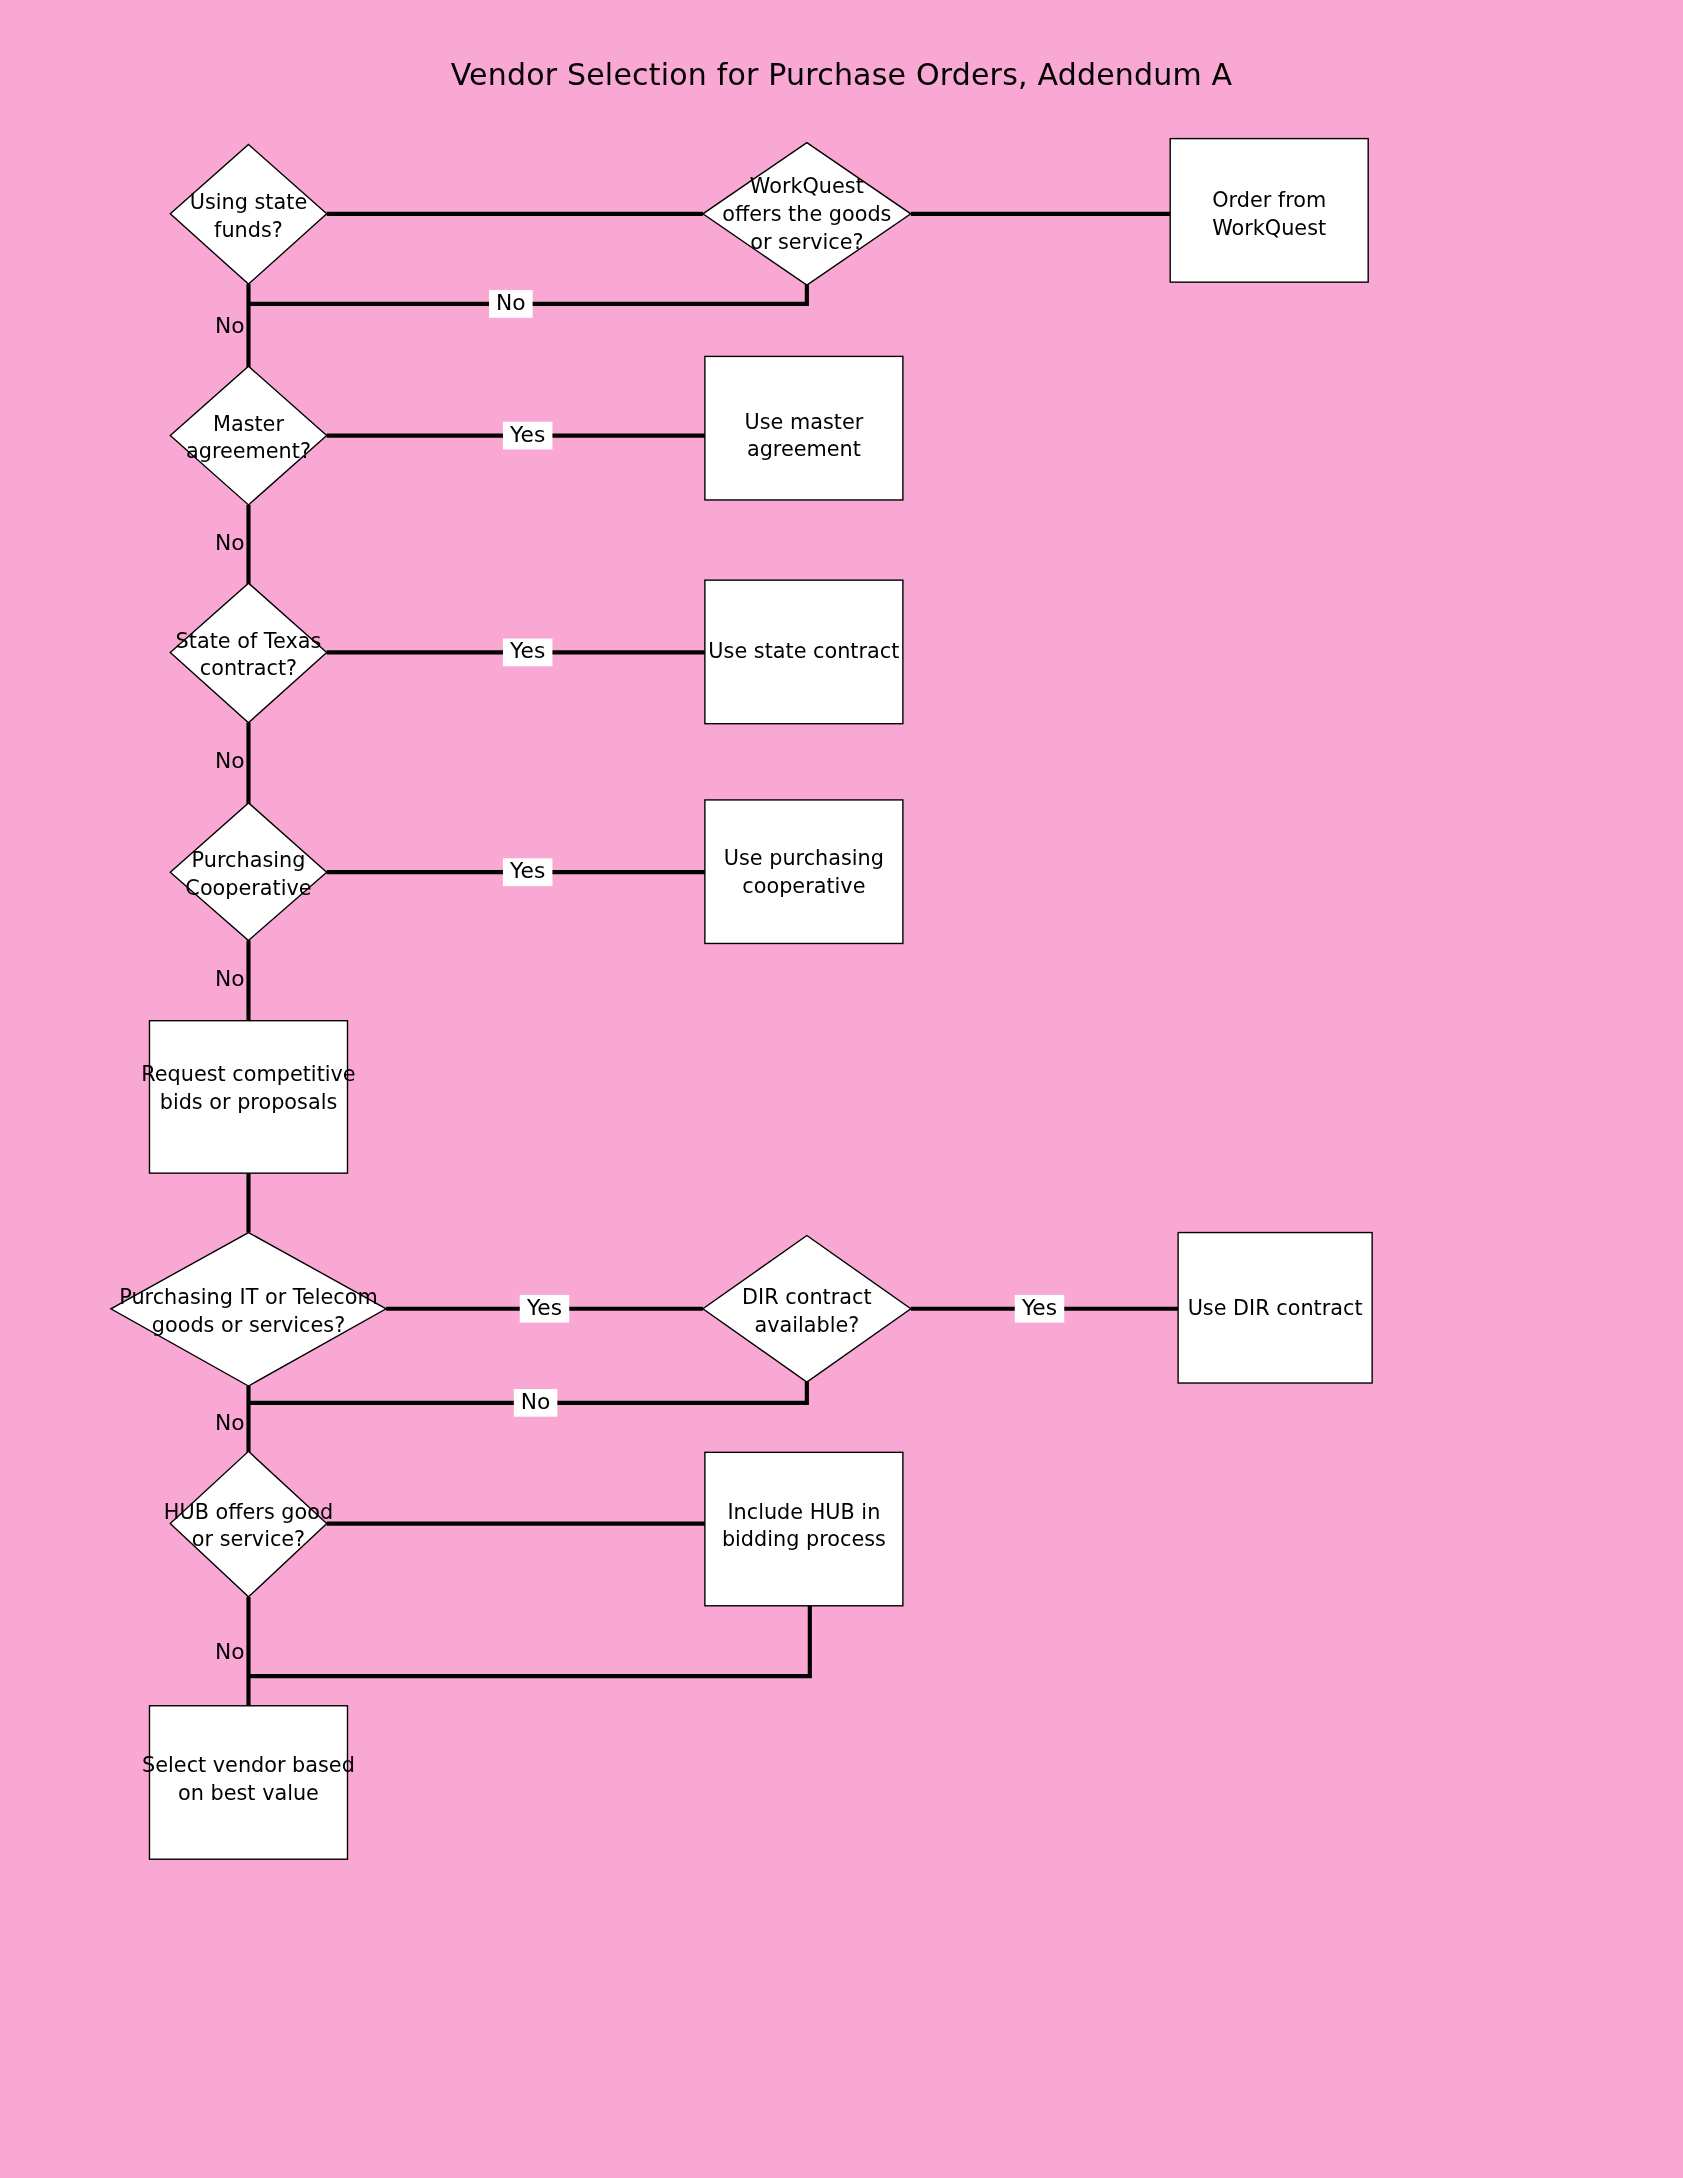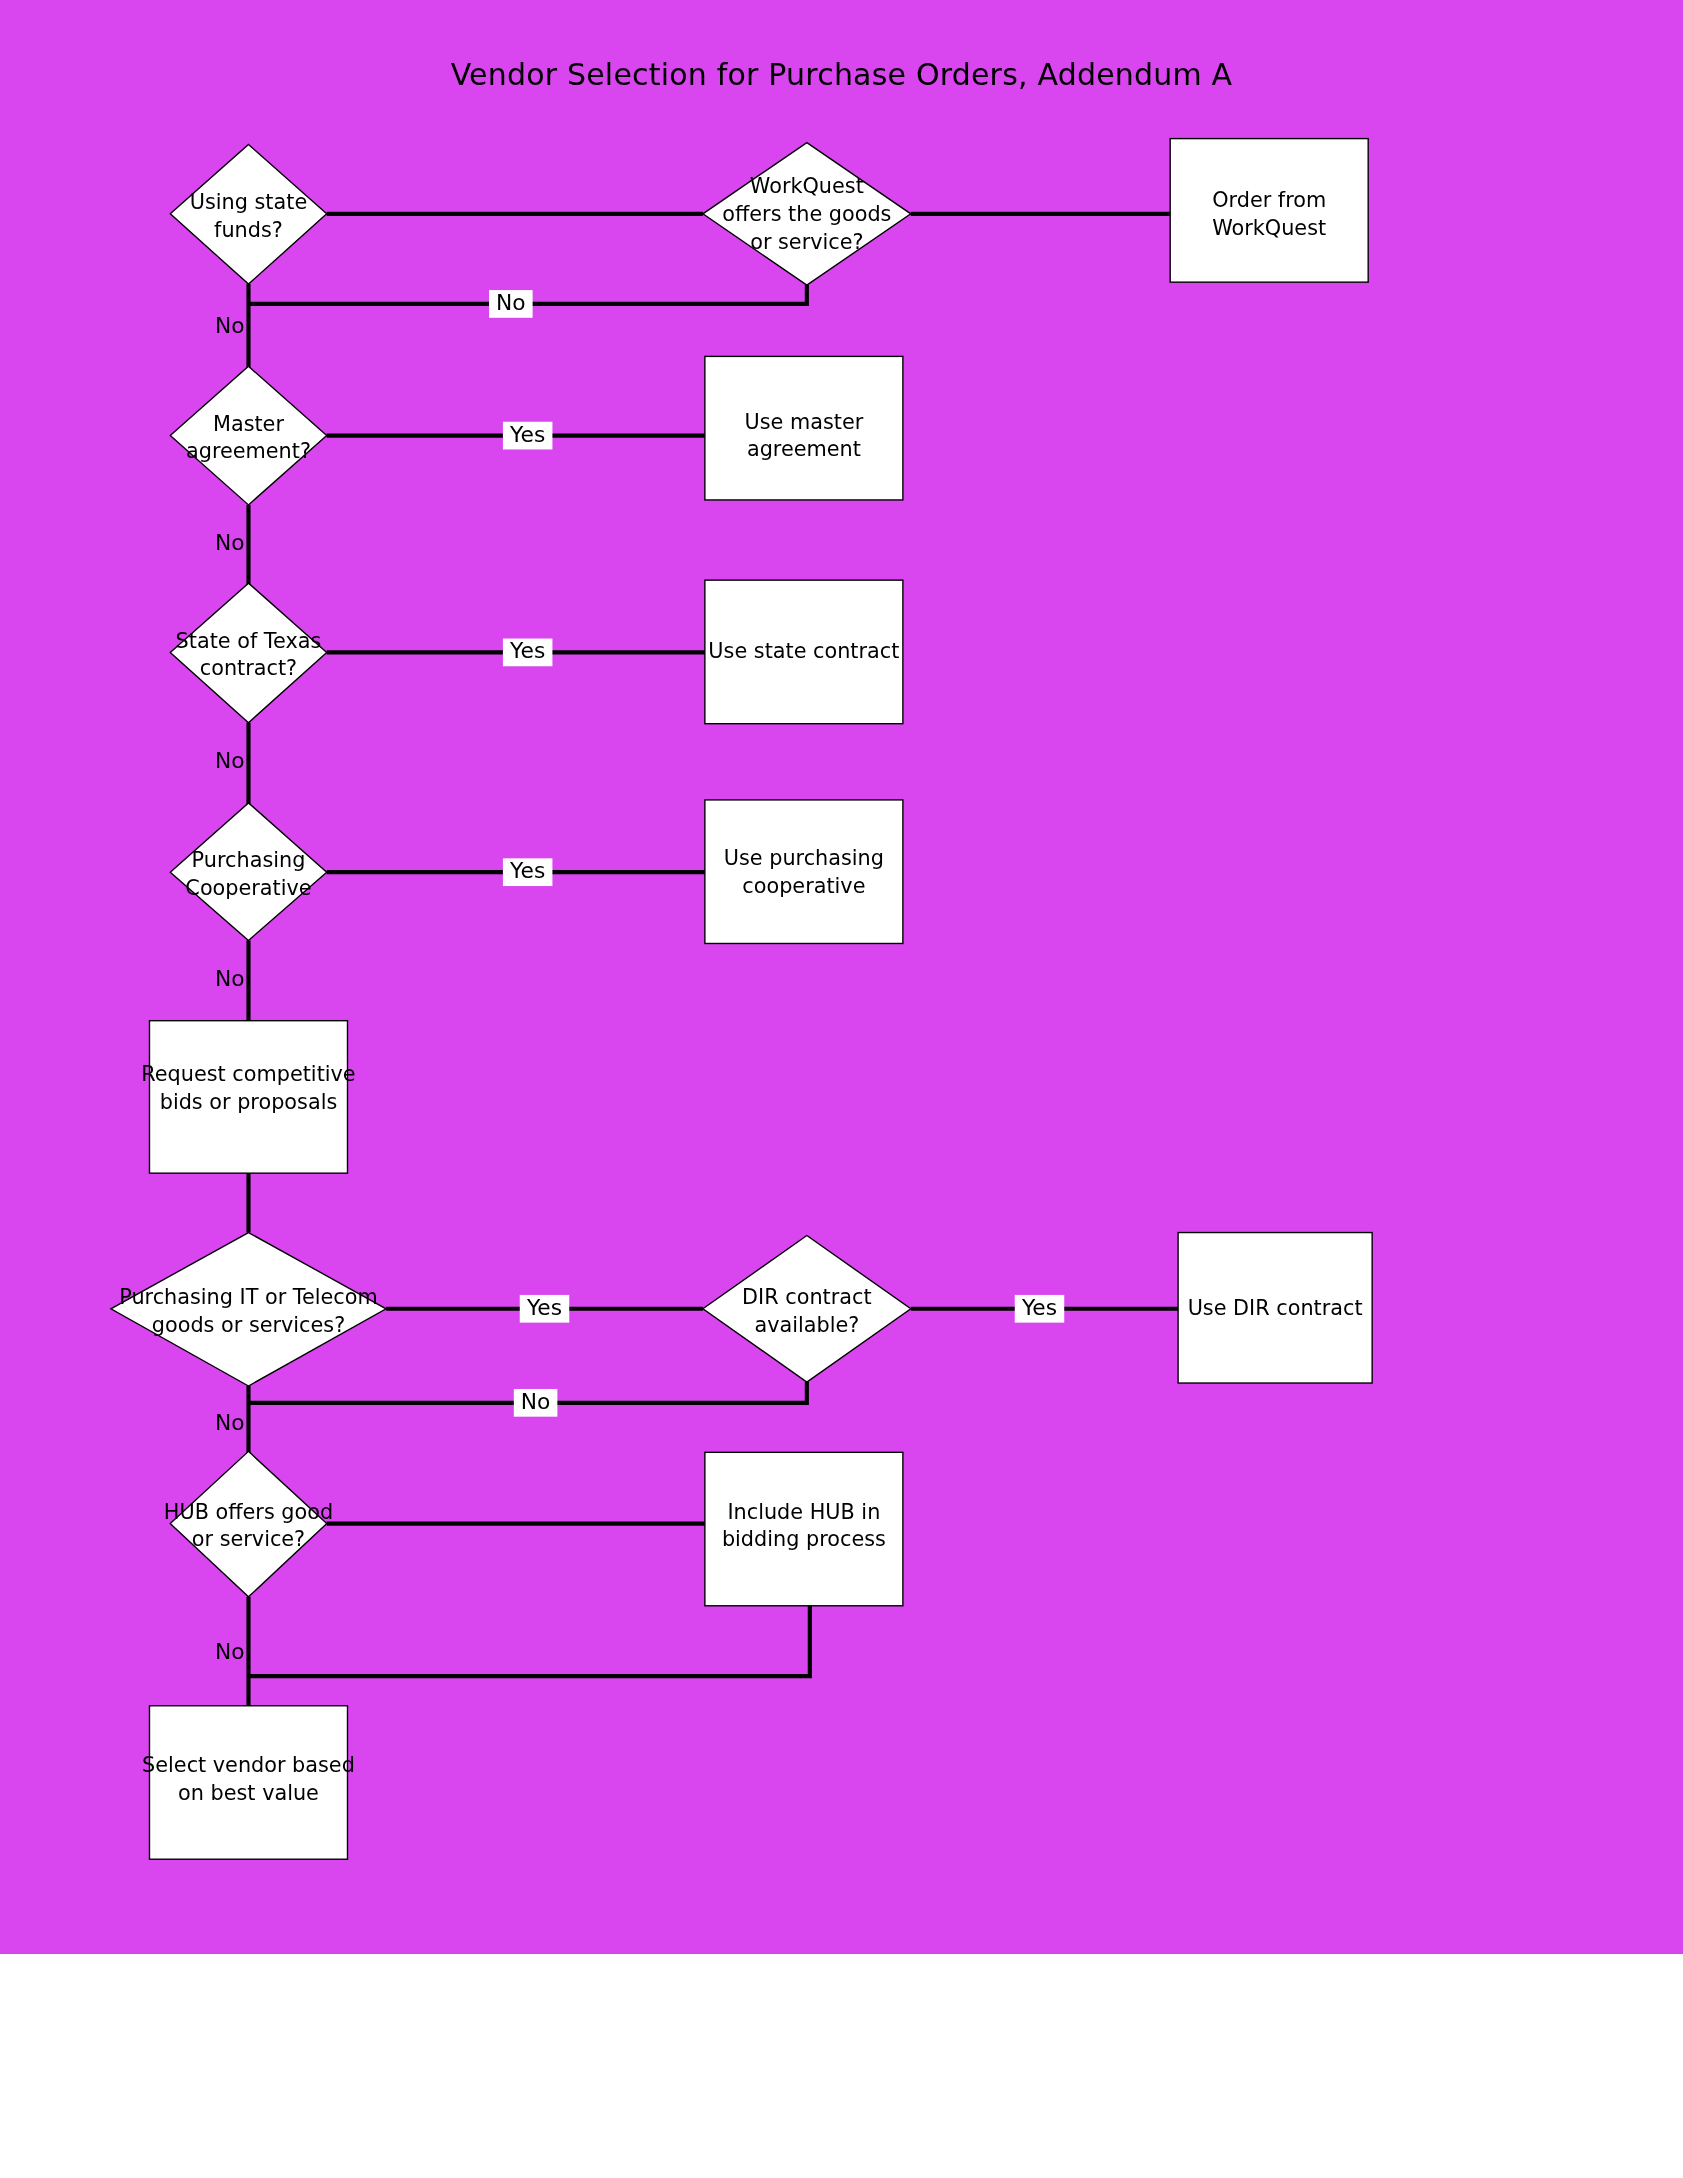--- a/index.html
+++ b/index.html
@@ -9,22 +9,22 @@
   }
   body {
     width: 1683px;
     height: 2178px;
     font-family: "DejaVu Sans", sans-serif;
     color: #000000;
   }
   #page {
     position: relative;
     width: 1683px;
-    height: 1954px;
-    background: #d946ef;
+    height: 2178px;
+    background: #f9a8d4;
     overflow: hidden;
   }
   #chart-title {
     position: absolute;
     left: 0;
     top: 57px;
     width: 1683px;
     text-align: center;
     font-size: 30px;
     font-weight: 400;

